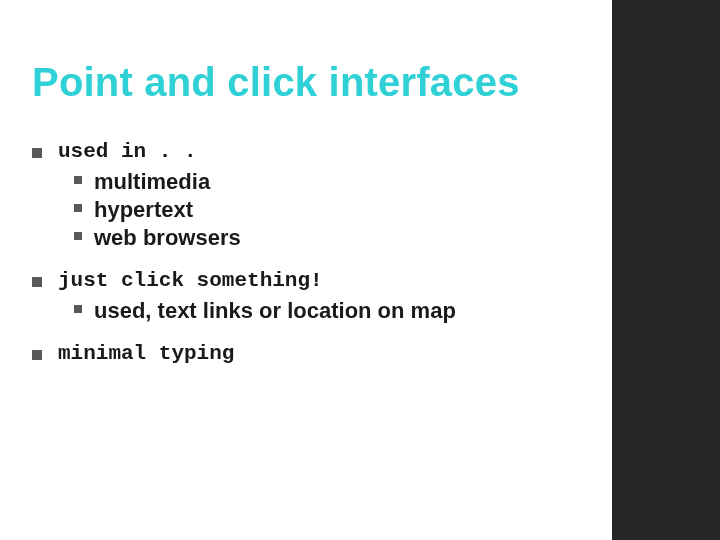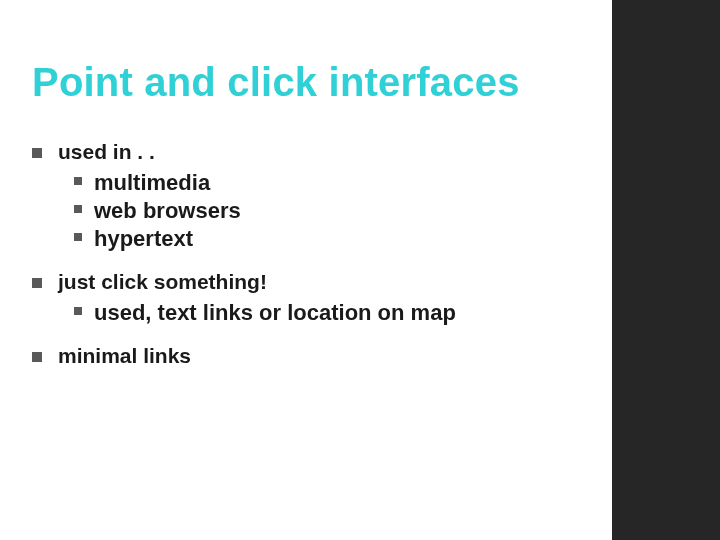--- a/index.html
+++ b/index.html
@@ -47,20 +47,21 @@
   ul.level1 > li {
     margin-top: 18px;
     margin-bottom: 6px;
   }
   ul.level1 > li:first-child {
     margin-top: 0;
   }
   .l1-row {
     display: flex;
     align-items: flex-start;
+    font-family: Liberation Mono, monospace;
   }
   .bullet1 {
     display: inline-block;
     width: 10px;
     height: 10px;
     background: #595959;
     margin-top: 8px;
     margin-right: 16px;
     flex: 0 0 auto;
   }
@@ -111,46 +112,46 @@
             <span class="bullet1"></span>
             <span class="l1-text">used in . .</span>
           </div>
           <ul class="level2">
             <li>
               <span class="bullet2"></span>
               <span class="l2-text">multimedia</span>
             </li>
             <li>
               <span class="bullet2"></span>
-              <span class="l2-text">web browsers</span>
+              <span class="l2-text">hypertext</span>
             </li>
             <li>
               <span class="bullet2"></span>
-              <span class="l2-text">hypertext</span>
+              <span class="l2-text">web browsers</span>
             </li>
           </ul>
         </li>
 
         <li>
           <div class="l1-row">
             <span class="bullet1"></span>
             <span class="l1-text">just click something!</span>
           </div>
           <ul class="level2">
             <li>
               <span class="bullet2"></span>
               <span class="l2-text">used, text links or location on map</span>
             </li>
           </ul>
         </li>
 
         <li>
           <div class="l1-row">
             <span class="bullet1"></span>
-            <span class="l1-text">minimal links</span>
+            <span class="l1-text">minimal typing</span>
           </div>
         </li>
 
       </ul>
     </div>
 
   </div>
 </div>
 
 </body></html>

